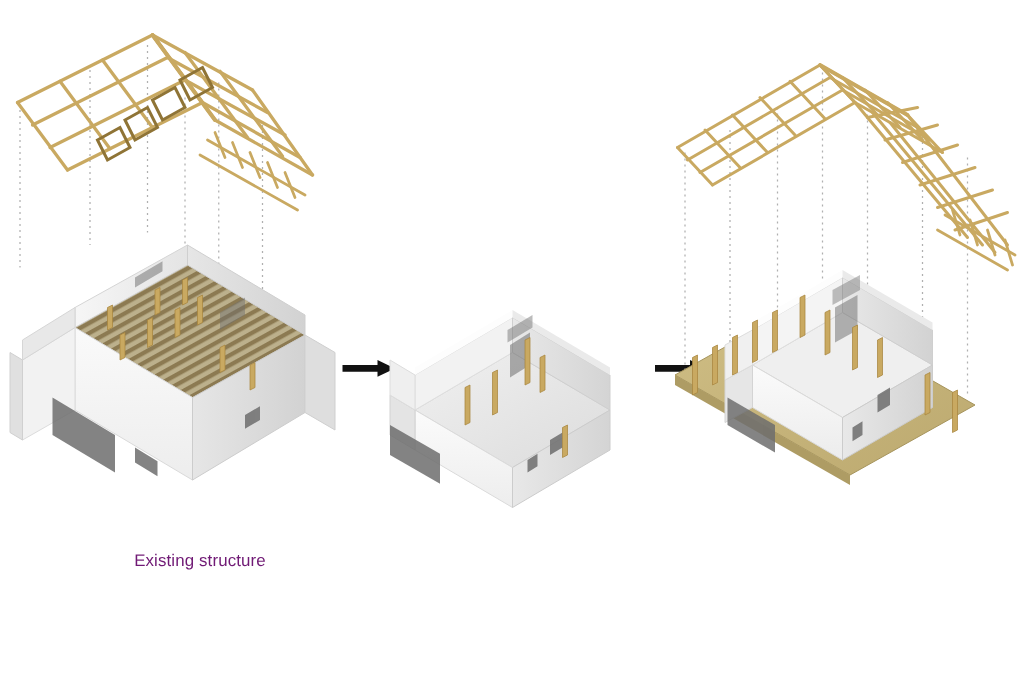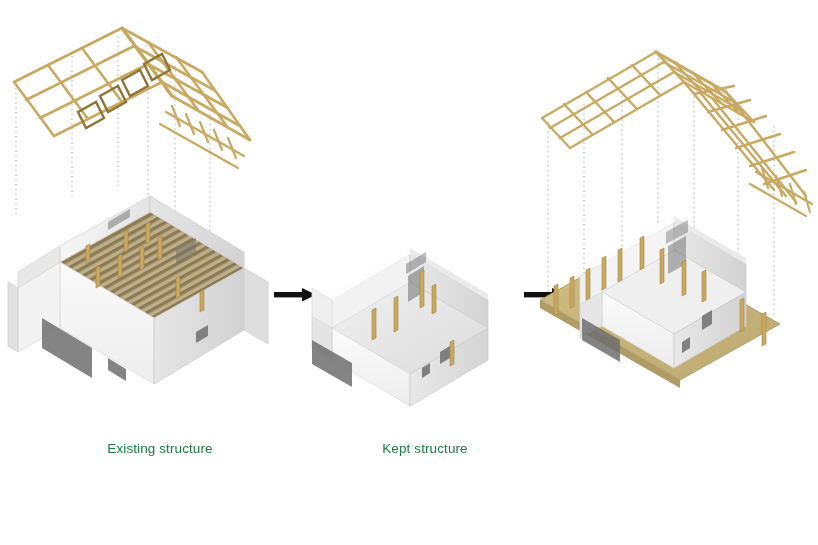--- a/index.html
+++ b/index.html
@@ -19,21 +19,21 @@
   #panel-existing { left:0;   width:290px; }
   #panel-kept     { left:290px; width:240px; }
   #panel-added    { left:530px; width:288px; }
 
   .caption {
     position:absolute;
     left:0; right:0;
     top:441px;
     text-align:center;
     font-size:13.5px;
-    color:#15803d;
+    color:#701a75;
     letter-spacing:0.1px;
     line-height:16px;
     white-space:nowrap;
     margin-left:30px;
   }
   .arrow {
     position:absolute;
     top:281px;
     width:48px; height:28px;
   }
@@ -222,21 +222,20 @@
 
       <g fill="#C9A961" stroke="#A8853F" stroke-width="0.6">
         <polygon points="82,310 86,308 86,338 82,340"></polygon>
         <polygon points="104,298 108,296 108,330 104,332"></polygon>
         <polygon points="130,272 134,270 134,306 130,308"></polygon>
         <polygon points="142,286 146,284 146,312 142,314"></polygon>
         <polygon points="160,342 164,340 164,364 160,366"></polygon>
       </g>
     </svg>
 
-    <div class="caption">Kept structure</div>
   </div>
 
   <svg class="arrow" id="arrow-2" viewBox="0 0 48 28">
     <g fill="#111111">
       <rect x="2" y="11" width="30" height="5.4"></rect>
       <polygon points="30,7 44,13.7 30,20.4"></polygon>
     </g>
   </svg>
 
   <div class="panel" id="panel-added">

